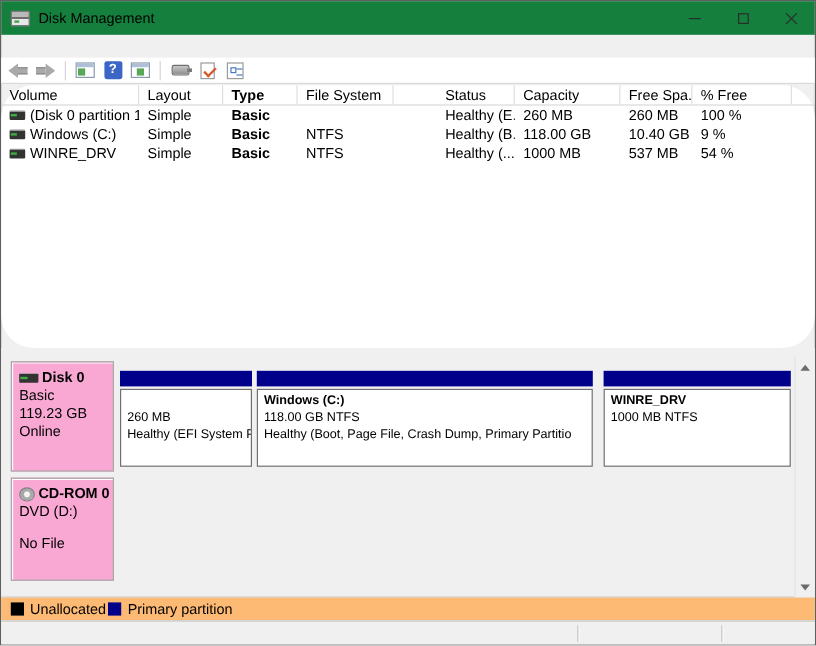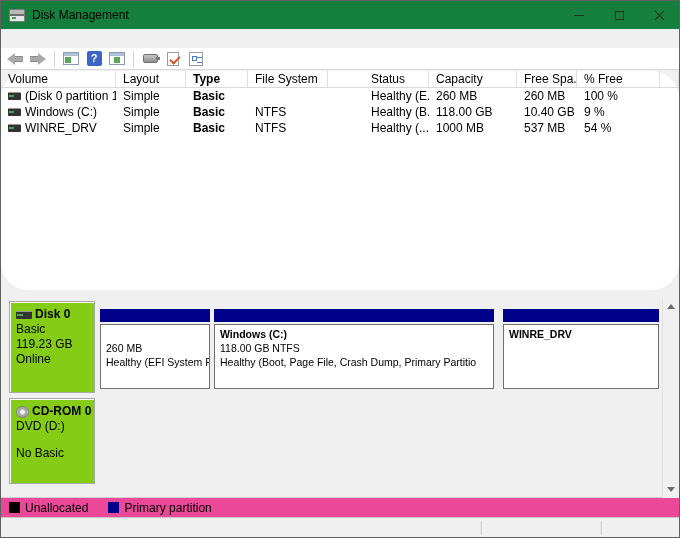--- a/index.html
+++ b/index.html
@@ -61,21 +61,21 @@
   .vol-icon::after { content:""; position:absolute; left:1px; top:3px; width:5px; height:2px; background:#3fae42; }
 
   
   .splitter { position:absolute; top:289px; left:0; right:0; height:8px; background:#f0f0f0; }
 
   
   .gview { position:absolute; top:297px; left:0; right:0; height:200px; background:#f0f0f0; border-bottom:1px solid #cfcfcf; }
   .disk-row { position:absolute; left:8px; width:654px; }
   .row-disk0 { top:3px; height:92px; }
   .row-cdrom { top:100px; height:86px; }
-  .disk-hdr { position:absolute; left:0; top:0; width:86px; height:100%; background:#84cc16; border:1px solid #a8a8a8; box-shadow:inset 1px 1px 0 #fdfdfd; padding:5px 0 0 6px; line-height:15px; font-size:12px; }
+  .disk-hdr { position:absolute; left:0; top:0; width:86px; height:100%; background:#f9a8d4; border:1px solid #a8a8a8; box-shadow:inset 1px 1px 0 #fdfdfd; padding:5px 0 0 6px; line-height:15px; font-size:12px; }
   .hdr-title { display:flex; align-items:center; gap:3px; font-weight:bold; }
   .disk-icon { flex:0 0 16px; width:16px; height:8px; background:linear-gradient(#969696 0 1px,#333 1px 100%); border-radius:1px; position:relative; }
   .disk-icon::after { content:""; position:absolute; left:1px; top:3px; width:6px; height:2px; background:#3fae42; }
   .cd-icon { flex:0 0 13px; width:13px; height:12px; border-radius:50%; background:radial-gradient(circle at 50% 50%, #f4f4f4 0 2px, #a8a8a8 3px 5px, #d2d2d2 5px 6px); border:1px solid #7f7f7f; }
   .blankline { height:12px; }
   .partition { position:absolute; top:8px; height:82px; }
   .p-bar { height:13px; background:#00008b; }
   .p-body { margin-top:2px; height:65px; background:#fff; border:1px solid #707070; padding:2px 0 0 5px; font-size:10.5px; line-height:14px; white-space:nowrap; overflow:hidden; }
   .p-name { font-weight:bold; height:14px; }
   .part-efi { left:91px; width:110px; }
@@ -83,21 +83,21 @@
   .part-winre { left:494px; width:156px; }
 
   
   .scrollbar { position:absolute; right:0; top:0; width:17px; height:200px; background:#f0f0f0; border-left:1px solid #e3e3e3; }
   .sb-btn { position:absolute; left:0; width:16px; height:17px; display:flex; align-items:center; justify-content:center; }
   .sb-up { top:0; } .sb-down { bottom:0; }
   .tri-up { width:0; height:0; border-left:4px solid transparent; border-right:4px solid transparent; border-bottom:5px solid #6b6b6b; }
   .tri-down { width:0; height:0; border-left:4px solid transparent; border-right:4px solid transparent; border-top:5px solid #6b6b6b; }
 
   
-  .legend { position:absolute; top:497px; left:0; right:0; height:19px; background:#ec4899; display:flex; align-items:center; padding-left:8px; gap:20px; }
+  .legend { position:absolute; top:497px; left:0; right:0; height:19px; background:#fdba74; display:flex; align-items:center; padding-left:8px; gap:2px; }
   .leg-item { display:flex; align-items:center; gap:5px; }
   .leg-sq { width:11px; height:11px; }
   .sq-black { background:#000000; }
   .sq-navy { background:#00008b; }
   .leg-label { font-size:12px; }
 
   
   .statusbar { position:absolute; top:516px; left:0; right:0; bottom:0; background:#f0f0f0; border-top:1px solid #c6c6c6; }
   .sb-div { position:absolute; top:3px; height:14px; width:1px; background:#c9c9c9; box-shadow:1px 0 0 #fafafa; }
   .sb-div1 { left:480px; } .sb-div2 { left:600px; }
@@ -248,33 +248,34 @@
           <div class="p-name">Windows (C:)</div>
           <div>118.00 GB NTFS</div>
           <div>Healthy (Boot, Page File, Crash Dump, Primary Partitio</div>
         </div>
       </div>
 
       <div class="partition part-winre">
         <div class="p-bar"></div>
         <div class="p-body">
           <div class="p-name">WINRE_DRV</div>
+          <div>1000 MB NTFS</div>
         </div>
       </div>
     </div>
 
     <div class="disk-row row-cdrom">
       <div class="disk-hdr">
         <div class="hdr-title">
             <span class="cd-icon"></span>
             <span>CD-ROM 0</span>
           </div>
         <div>DVD (D:)</div>
         <div class="blankline"></div>
-        <div>No Basic</div>
+        <div>No File</div>
       </div>
     </div>
 
     <div class="scrollbar">
       <div class="sb-btn sb-up">
           <div class="tri-up"></div>
         </div>
       <div class="sb-btn sb-down">
           <div class="tri-down"></div>
         </div>

